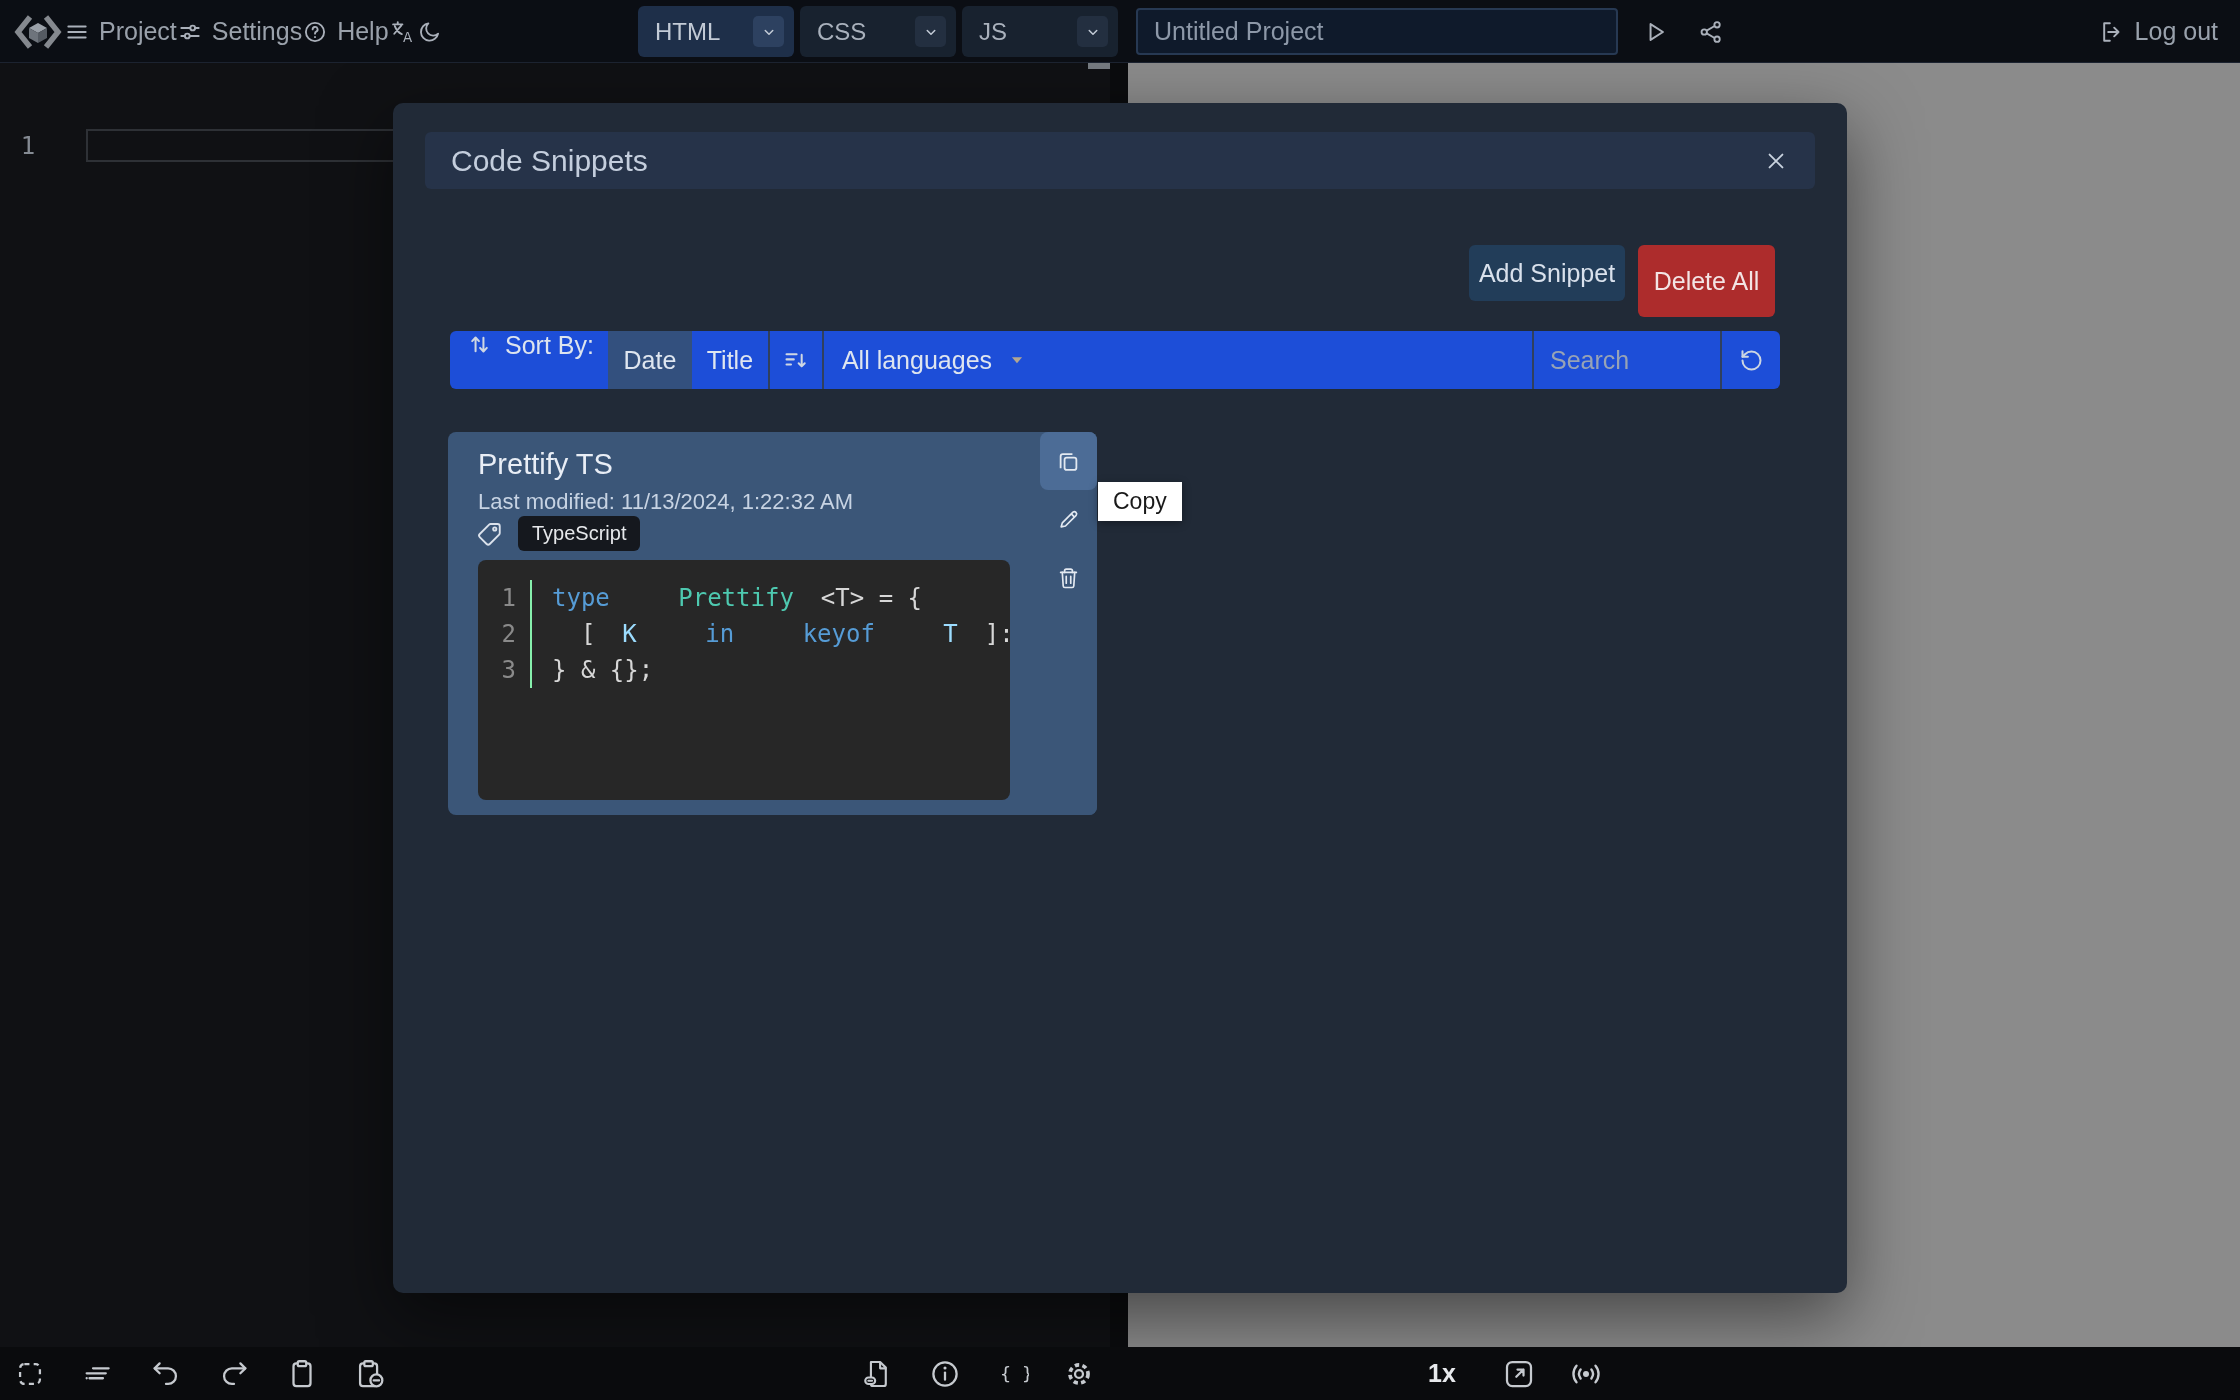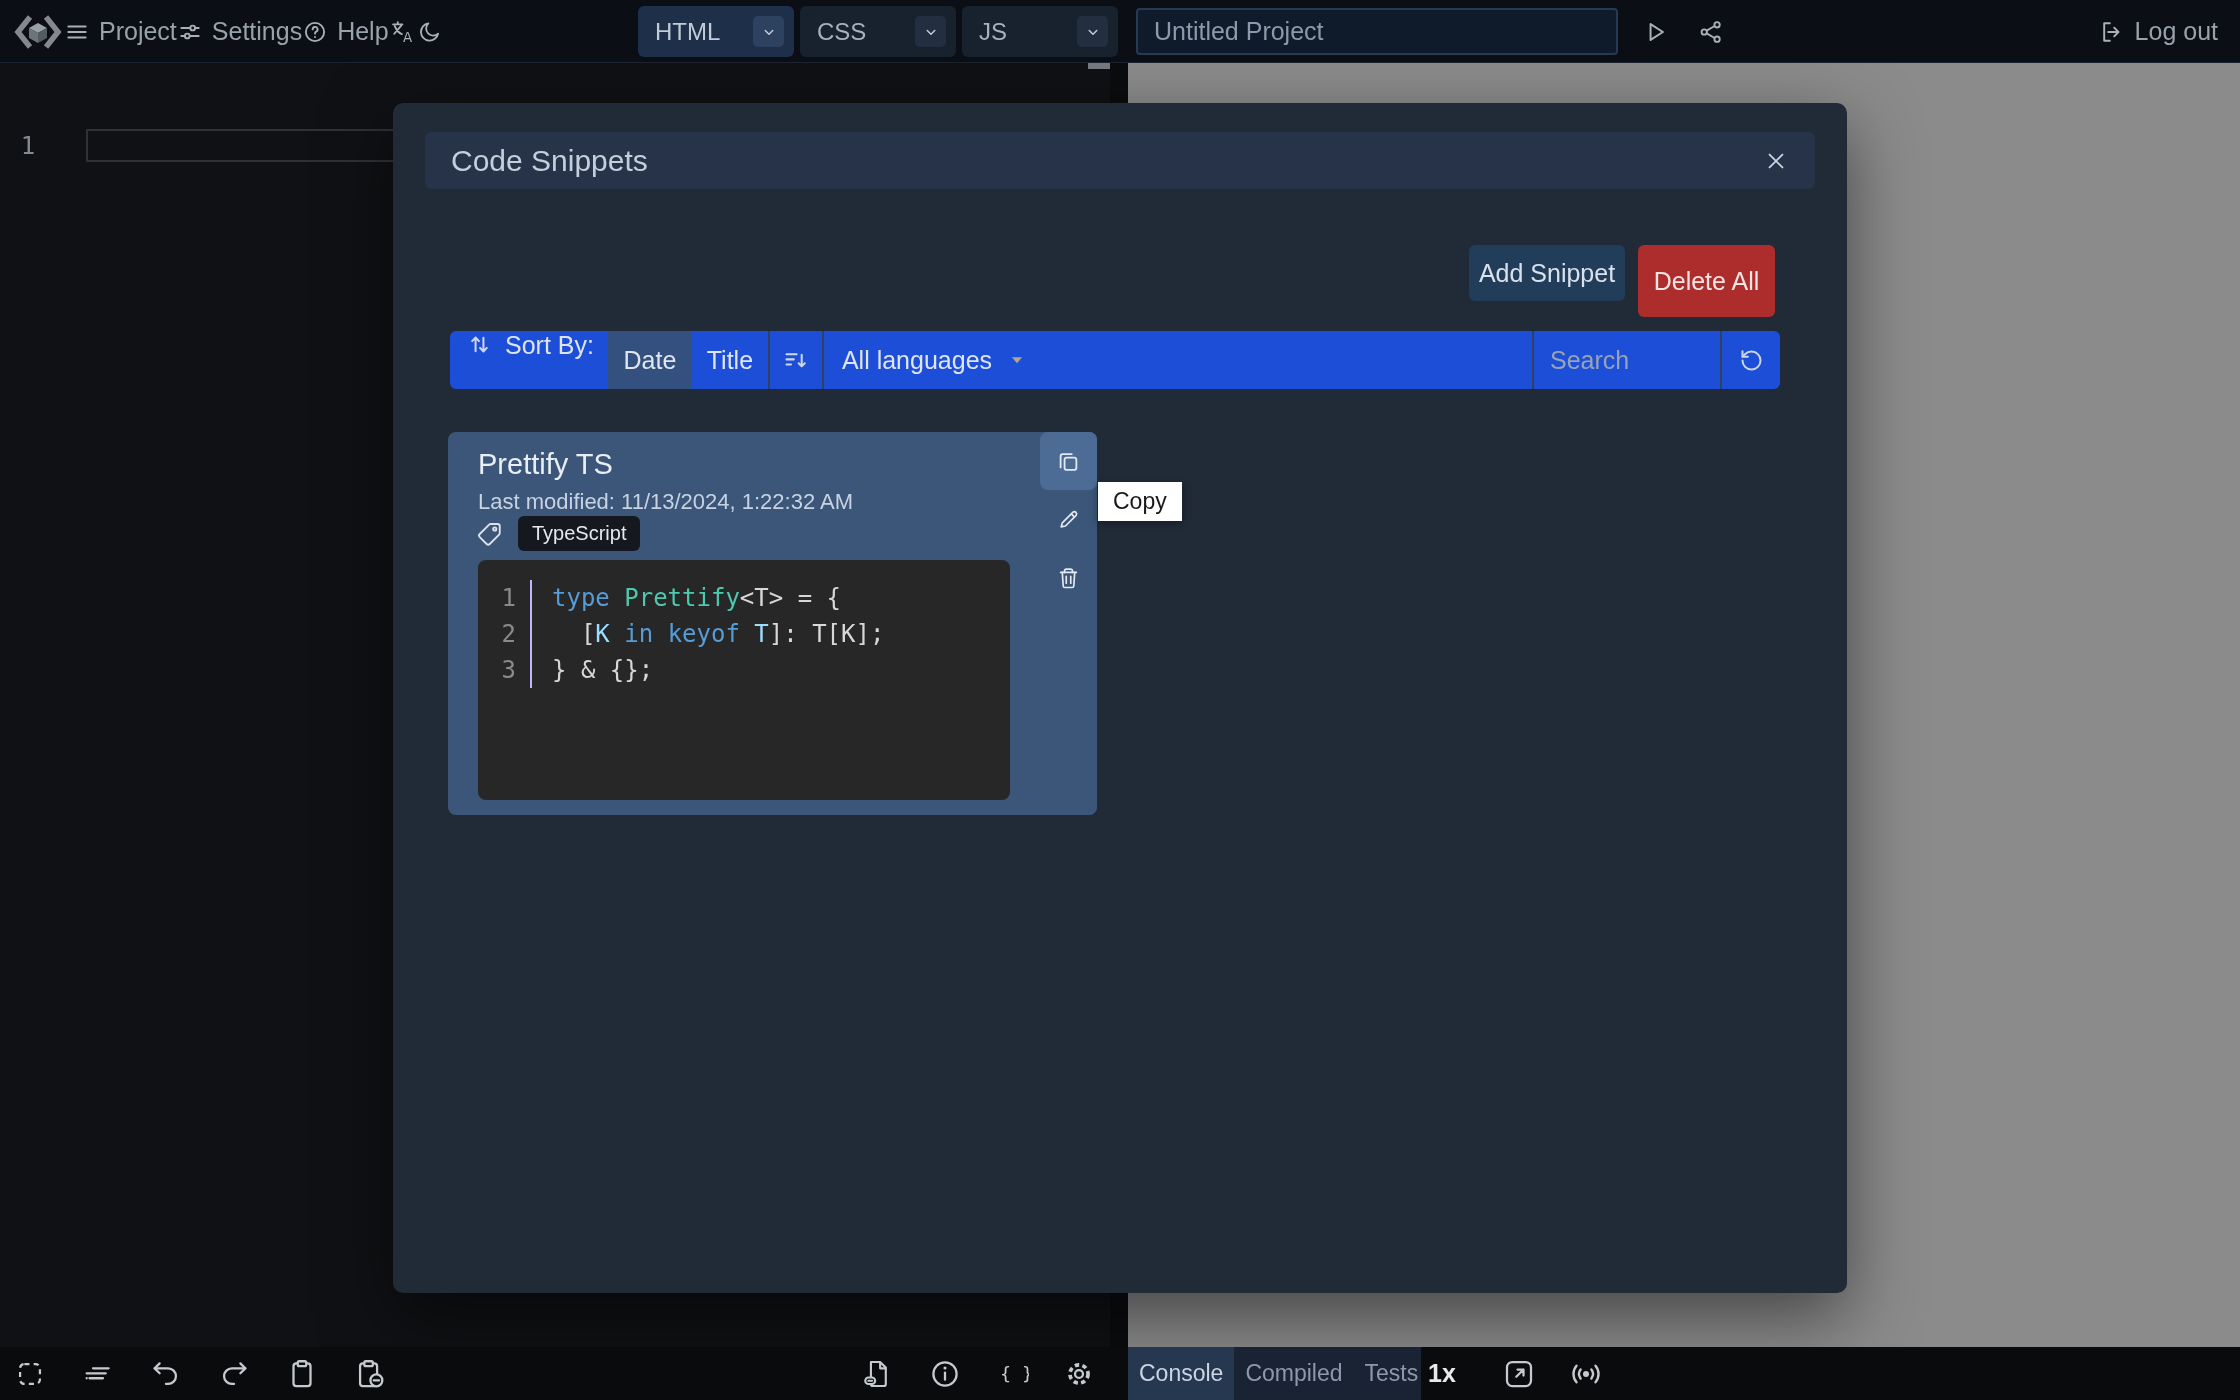--- a/index.html
+++ b/index.html
@@ -70,21 +70,21 @@
 
   
   .card { position:absolute; left:55px; top:329px; width:649px; height:383px; background:#3b5678; border-radius:8px; }
   .card-title { position:absolute; left:30px; top:10px; color:#e9eef6; font-size:29px;margin-top:6px; }
   .card-date { position:absolute; left:30px; top:57px; color:#c7d3e3; font-size:22px; }
   .tag-icon { position:absolute; left:27px; top:88px; color:#dbe2ec; }
   .badge { position:absolute; left:70px; top:84px; background:#15181e; border-radius:6px; padding:6px 14px; color:#e6e8eb; font-size:20px; }
   .codeblock { position:absolute; left:30px; top:128px; width:532px; height:240px; background:#272727; border-radius:8px; padding-top:20px; overflow:hidden; }
   .code-line { display:flex; height:36px; align-items:center; font-family:"DejaVu Sans Mono", monospace; font-size:24px; }
   .ln { width:52px; text-align:right; padding-right:14px; color:#8a8a8a; flex:none; }
-  .code-text { border-left:2px solid #c4b5fd; padding-left:20px; height:36px; display:flex; align-items:center; white-space:pre; }
+  .code-text { border-left:2px solid #86efac; padding-left:20px; height:36px; display:flex; align-items:center; white-space:pre;gap:27px; }
   .tok-kw { color:#569cd6; } .tok-ty { color:#4ec9b0; } .tok-var { color:#9cdcfe; } .tok-pl { color:#d7d7d7; }
   .icon-col { position:absolute; left:592px; top:0; width:57px; height:383px; background:#3b5678; border-radius:0 8px 8px 0; }
   .card-action { width:57px; height:58px; display:flex; align-items:center; justify-content:center; color:#e3e9f1; }
   .card-action.active { background:#4c6c96; border-radius:8px; }
   .tooltip { position:absolute; left:705px; top:379px; background:#ffffff; color:#191919; font-size:23px; padding:6px 15px; box-shadow:0 2px 8px rgba(0,0,0,.35); white-space:nowrap; }
 </style>
 </head>
 <body>
 
 <div id="app">
@@ -375,25 +375,20 @@
           </svg>
       </span>
       <span class="sb-btn">
         <svg width="34" height="34" viewBox="0 0 24 24" stroke="currentColor" fill="none">
             <circle cx="12" cy="12" r="2.8" stroke-width="1.6"></circle>
             <circle cx="12" cy="12" r="6.4" stroke-width="2.6" stroke-dasharray="3.1 2.3"></circle>
           </svg>
       </span>
     </div>
 
-    <div class="console-bar">
-      <div class="console-tab active">Console</div>
-      <div class="console-tab">Compiled</div>
-      <div class="console-tab">Tests</div>
-    </div>
 
     <div class="sb-zoom">1x</div>
 
     <div class="sb-right-icons">
       <span class="sb-btn">
         <svg width="36" height="36" viewBox="0 0 24 24" stroke="currentColor" stroke-width="1.5" fill="none" stroke-linejoin="round">
             <rect x="4" y="4" width="16" height="16" rx="3.5"></rect>
             <path d="M10.2 13.8 15 9M11 9h4v4" stroke-linecap="round"></path>
           </svg>
       </span>

